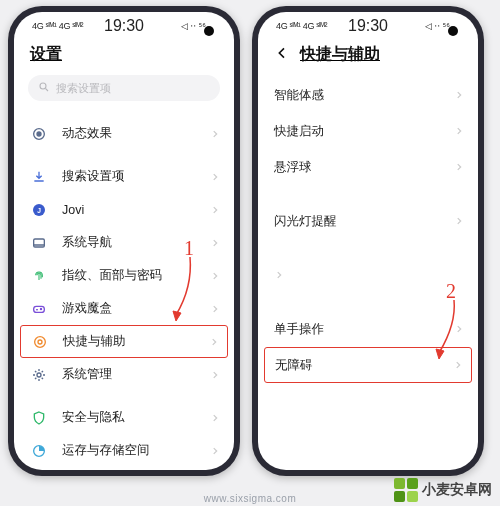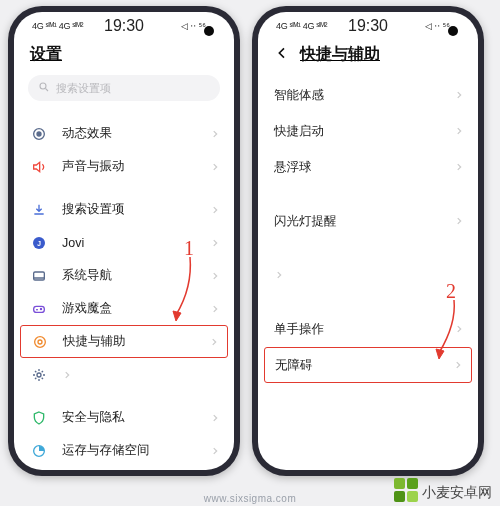--- a/index.html
+++ b/index.html
@@ -132,25 +132,25 @@
     font-weight: 500;
     font-family: serif;
   }
   .anno-arrow svg { stroke: #e23a2f; fill: #e23a2f; }
   
   .watermark {
     position: absolute;
     bottom: 4px;
     right: 8px;
     display: flex;
-    align-items: flex-end;
+    align-items: center;
     gap: 4px;
     font-size: 14px;
     color: #444;
-    font-weight: 400;
+    font-weight: 700;
   }
   .wm-logo {
     width: 24px; height: 24px;
     display: grid;
     grid-template-columns: 1fr 1fr;
     grid-template-rows: 1fr 1fr;
     gap: 1.5px;
   }
   .wm-logo span { border-radius: 2px; }
   .wm-logo .c1 { background:#7cb82f; }
@@ -199,32 +199,20 @@
               <svg viewBox="0 0 24 24" fill="none" stroke="#5a6b8c" stroke-width="2">
                 <circle cx="12" cy="12" r="8"></circle>
                 <circle cx="12" cy="12" r="3" fill="#5a6b8c"></circle>
               </svg>
             </span>
           <span class="label">动态效果</span>
           <span class="chev"><svg viewBox="0 0 24 24" fill="none" stroke="#ccc" stroke-width="3">
                 <polyline points="9 5 16 12 9 19"></polyline>
               </svg></span>
         </div>
-        <div class="row">
-          <span class="icon">
-              <svg viewBox="0 0 24 24" fill="none" stroke="#f04a3e" stroke-width="2">
-                <polygon points="4 9 8 9 13 5 13 19 8 15 4 15" fill="none"></polygon>
-                <path d="M17 8a5 5 0 010 8"></path>
-              </svg>
-            </span>
-          <span class="label">声音与振动</span>
-          <span class="chev"><svg viewBox="0 0 24 24" fill="none" stroke="#ccc" stroke-width="3">
-                <polyline points="9 5 16 12 9 19"></polyline>
-              </svg></span>
-        </div>
 
         <div class="group-gap"></div>
 
         <div class="row">
           <span class="icon">
               <svg viewBox="0 0 24 24" fill="none" stroke="#4a6fd8" stroke-width="2">
                 <path d="M12 4v10M8 10l4 4 4-4M5 18h14"></path>
               </svg>
             </span>
           <span class="label">搜索设置项</span>
@@ -245,20 +233,31 @@
               </svg></span>
         </div>
         <div class="row">
           <span class="icon">
               <svg viewBox="0 0 24 24" fill="none" stroke="#5a6b8c" stroke-width="2">
                 <rect x="4" y="6" width="16" height="12" rx="2"></rect>
                 <line x1="4" y1="15" x2="20" y2="15"></line>
               </svg>
             </span>
           <span class="label">系统导航</span>
+          <span class="chev"><svg viewBox="0 0 24 24" fill="none" stroke="#ccc" stroke-width="3">
+                <polyline points="9 5 16 12 9 19"></polyline>
+              </svg></span>
+        </div>
+        <div class="row">
+          <span class="icon">
+              <svg viewBox="0 0 24 24" fill="none" stroke="#2fb86a" stroke-width="1.6">
+                <path d="M7 11a5 5 0 0110 0v3M9 11a3 3 0 016 0v5M12 9v9"></path>
+              </svg>
+            </span>
+          <span class="label">指纹、面部与密码</span>
           <span class="chev"><svg viewBox="0 0 24 24" fill="none" stroke="#ccc" stroke-width="3">
                 <polyline points="9 5 16 12 9 19"></polyline>
               </svg></span>
         </div>
         <div class="row">
           <span class="icon">
               <svg viewBox="0 0 24 24" fill="none" stroke="#7a4fd8" stroke-width="2">
                 <rect x="4" y="8" width="16" height="9" rx="4"></rect>
                 <line x1="9" y1="12" x2="9" y2="14"></line>
                 <line x1="8" y1="13" x2="10" y2="13"></line>
@@ -282,20 +281,21 @@
                 <polyline points="9 5 16 12 9 19"></polyline>
               </svg></span>
         </div>
         <div class="row">
           <span class="icon">
               <svg viewBox="0 0 24 24" fill="none" stroke="#5a6b8c" stroke-width="2">
                 <circle cx="12" cy="12" r="3"></circle>
                 <path d="M12 3v3M12 18v3M3 12h3M18 12h3M6 6l2 2M16 16l2 2M6 18l2-2M16 8l2-2"></path>
               </svg>
             </span>
+          <span class="label">系统管理</span>
           <span class="chev"><svg viewBox="0 0 24 24" fill="none" stroke="#ccc" stroke-width="3">
                 <polyline points="9 5 16 12 9 19"></polyline>
               </svg></span>
         </div>
 
         <div class="group-gap"></div>
 
         <div class="row">
           <span class="icon">
               <svg viewBox="0 0 24 24" fill="none" stroke="#2fb86a" stroke-width="2">

